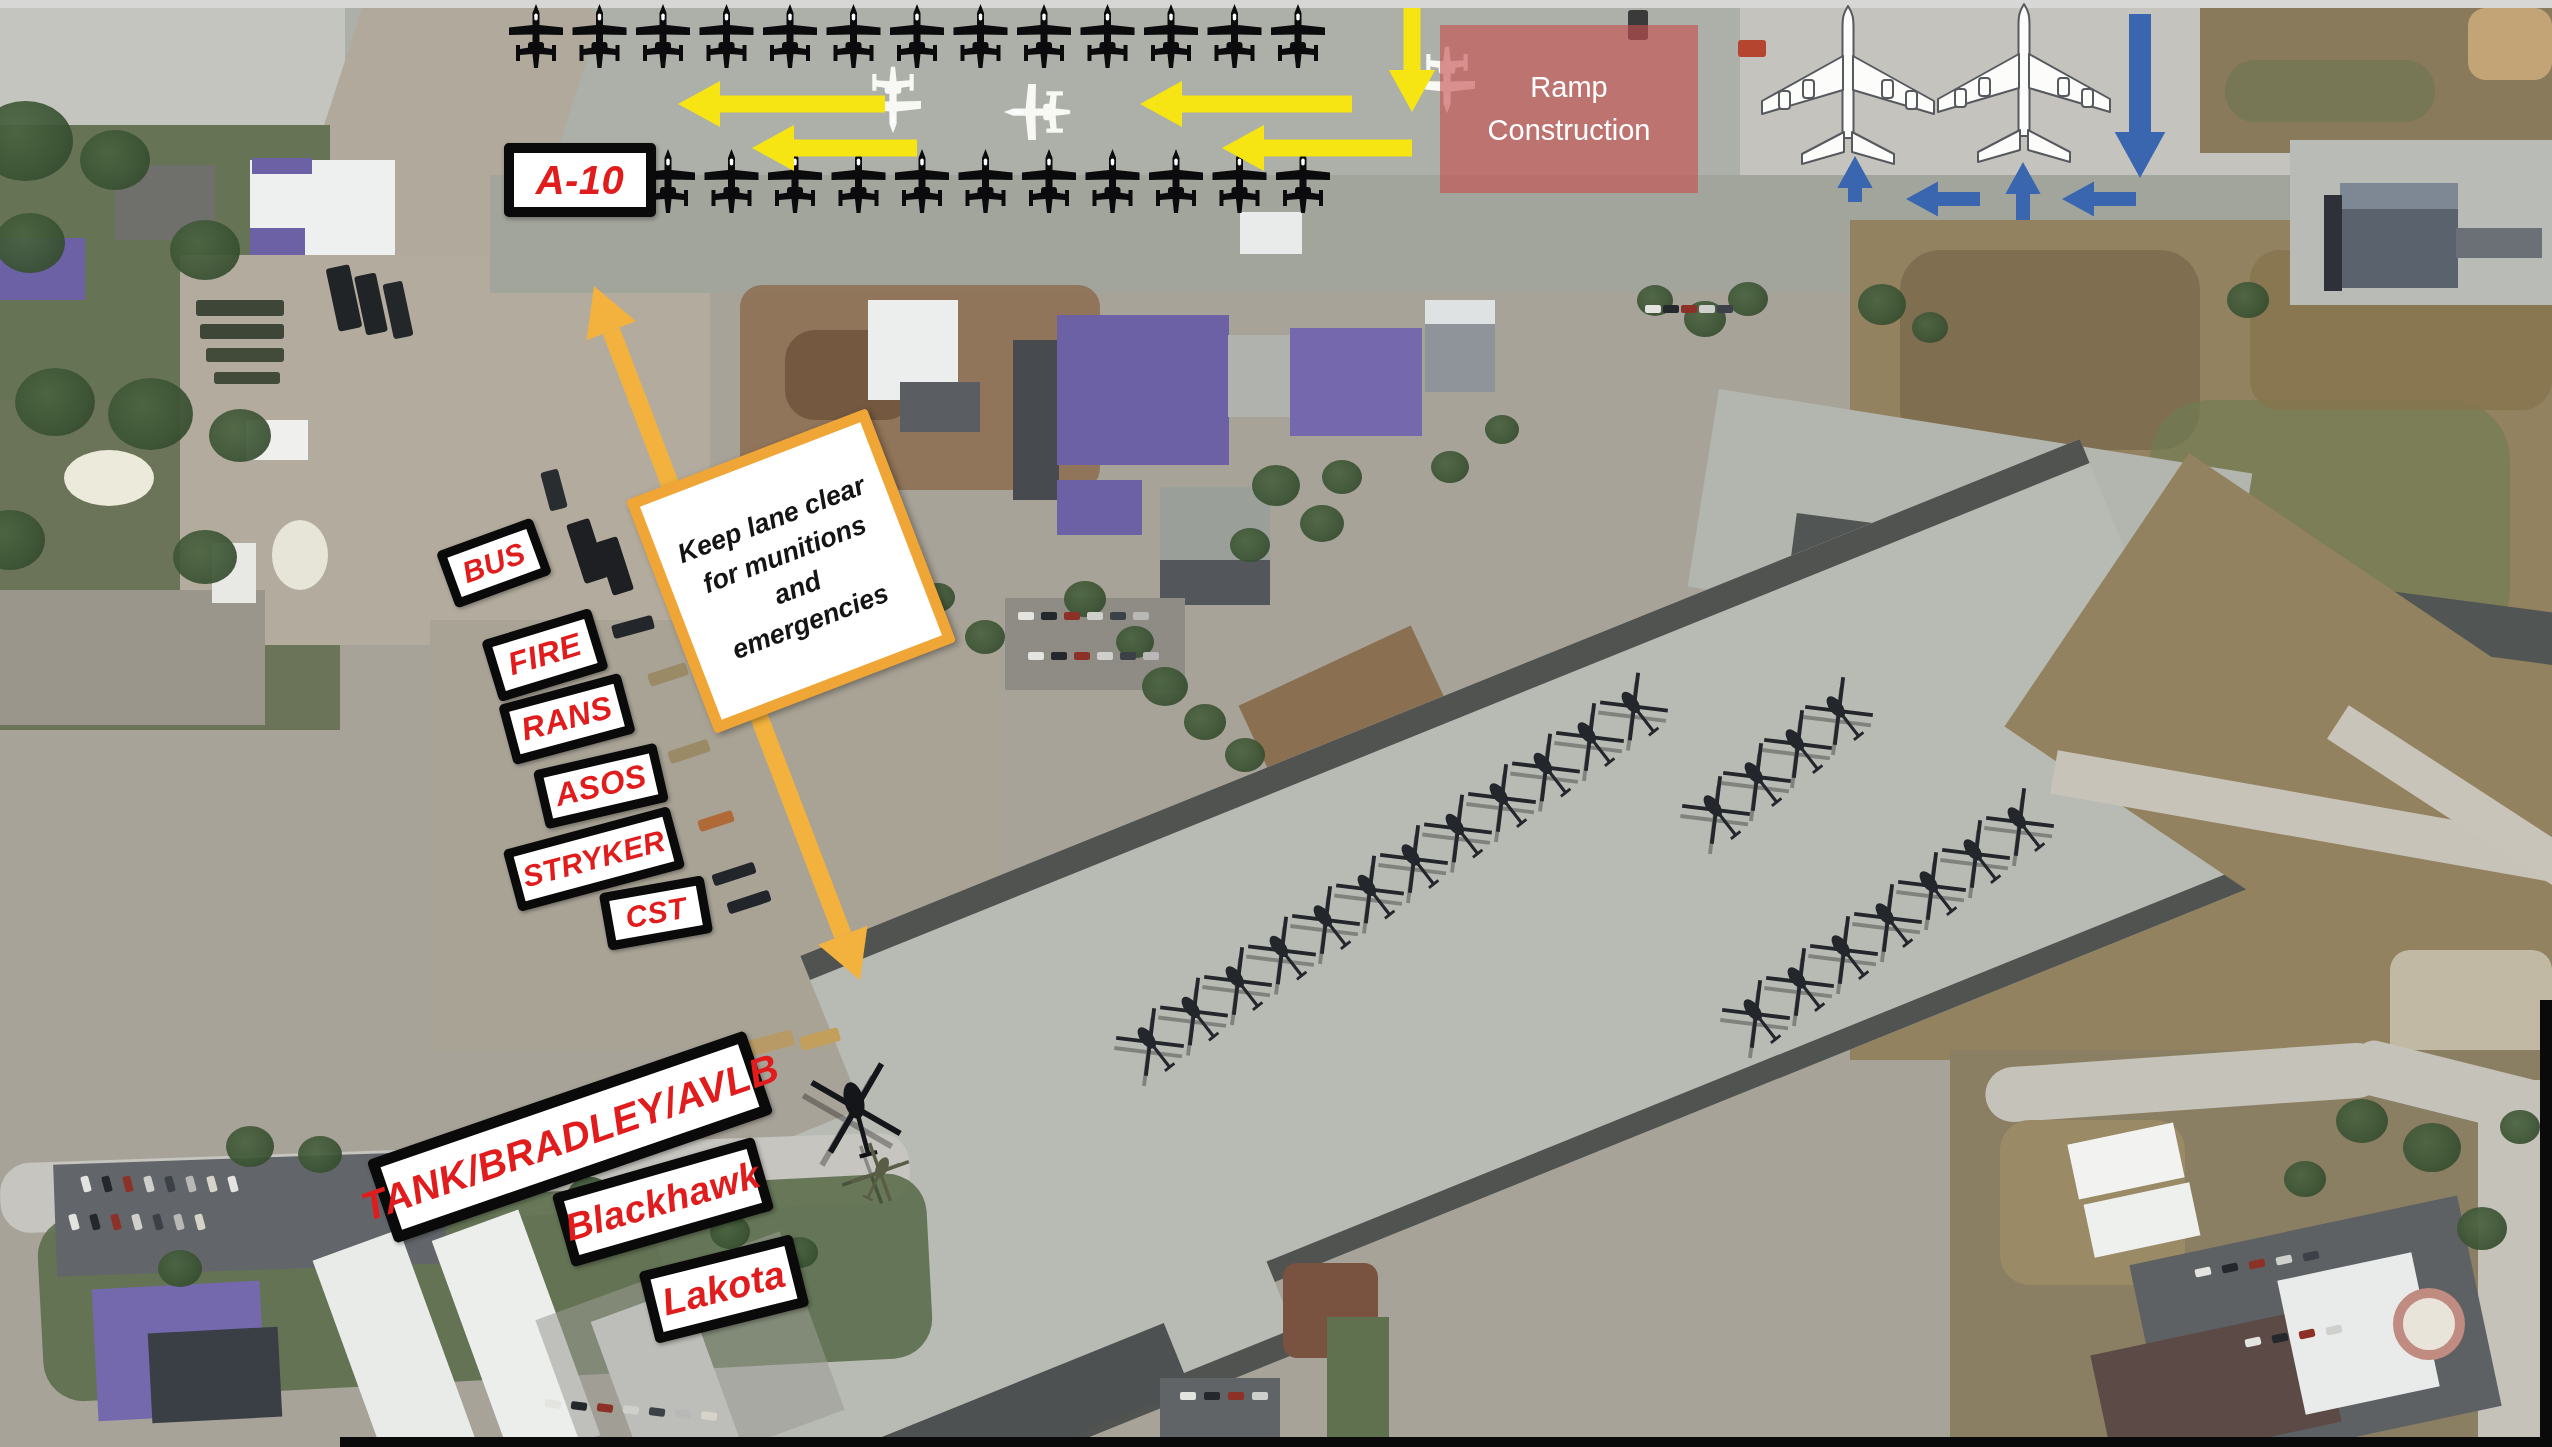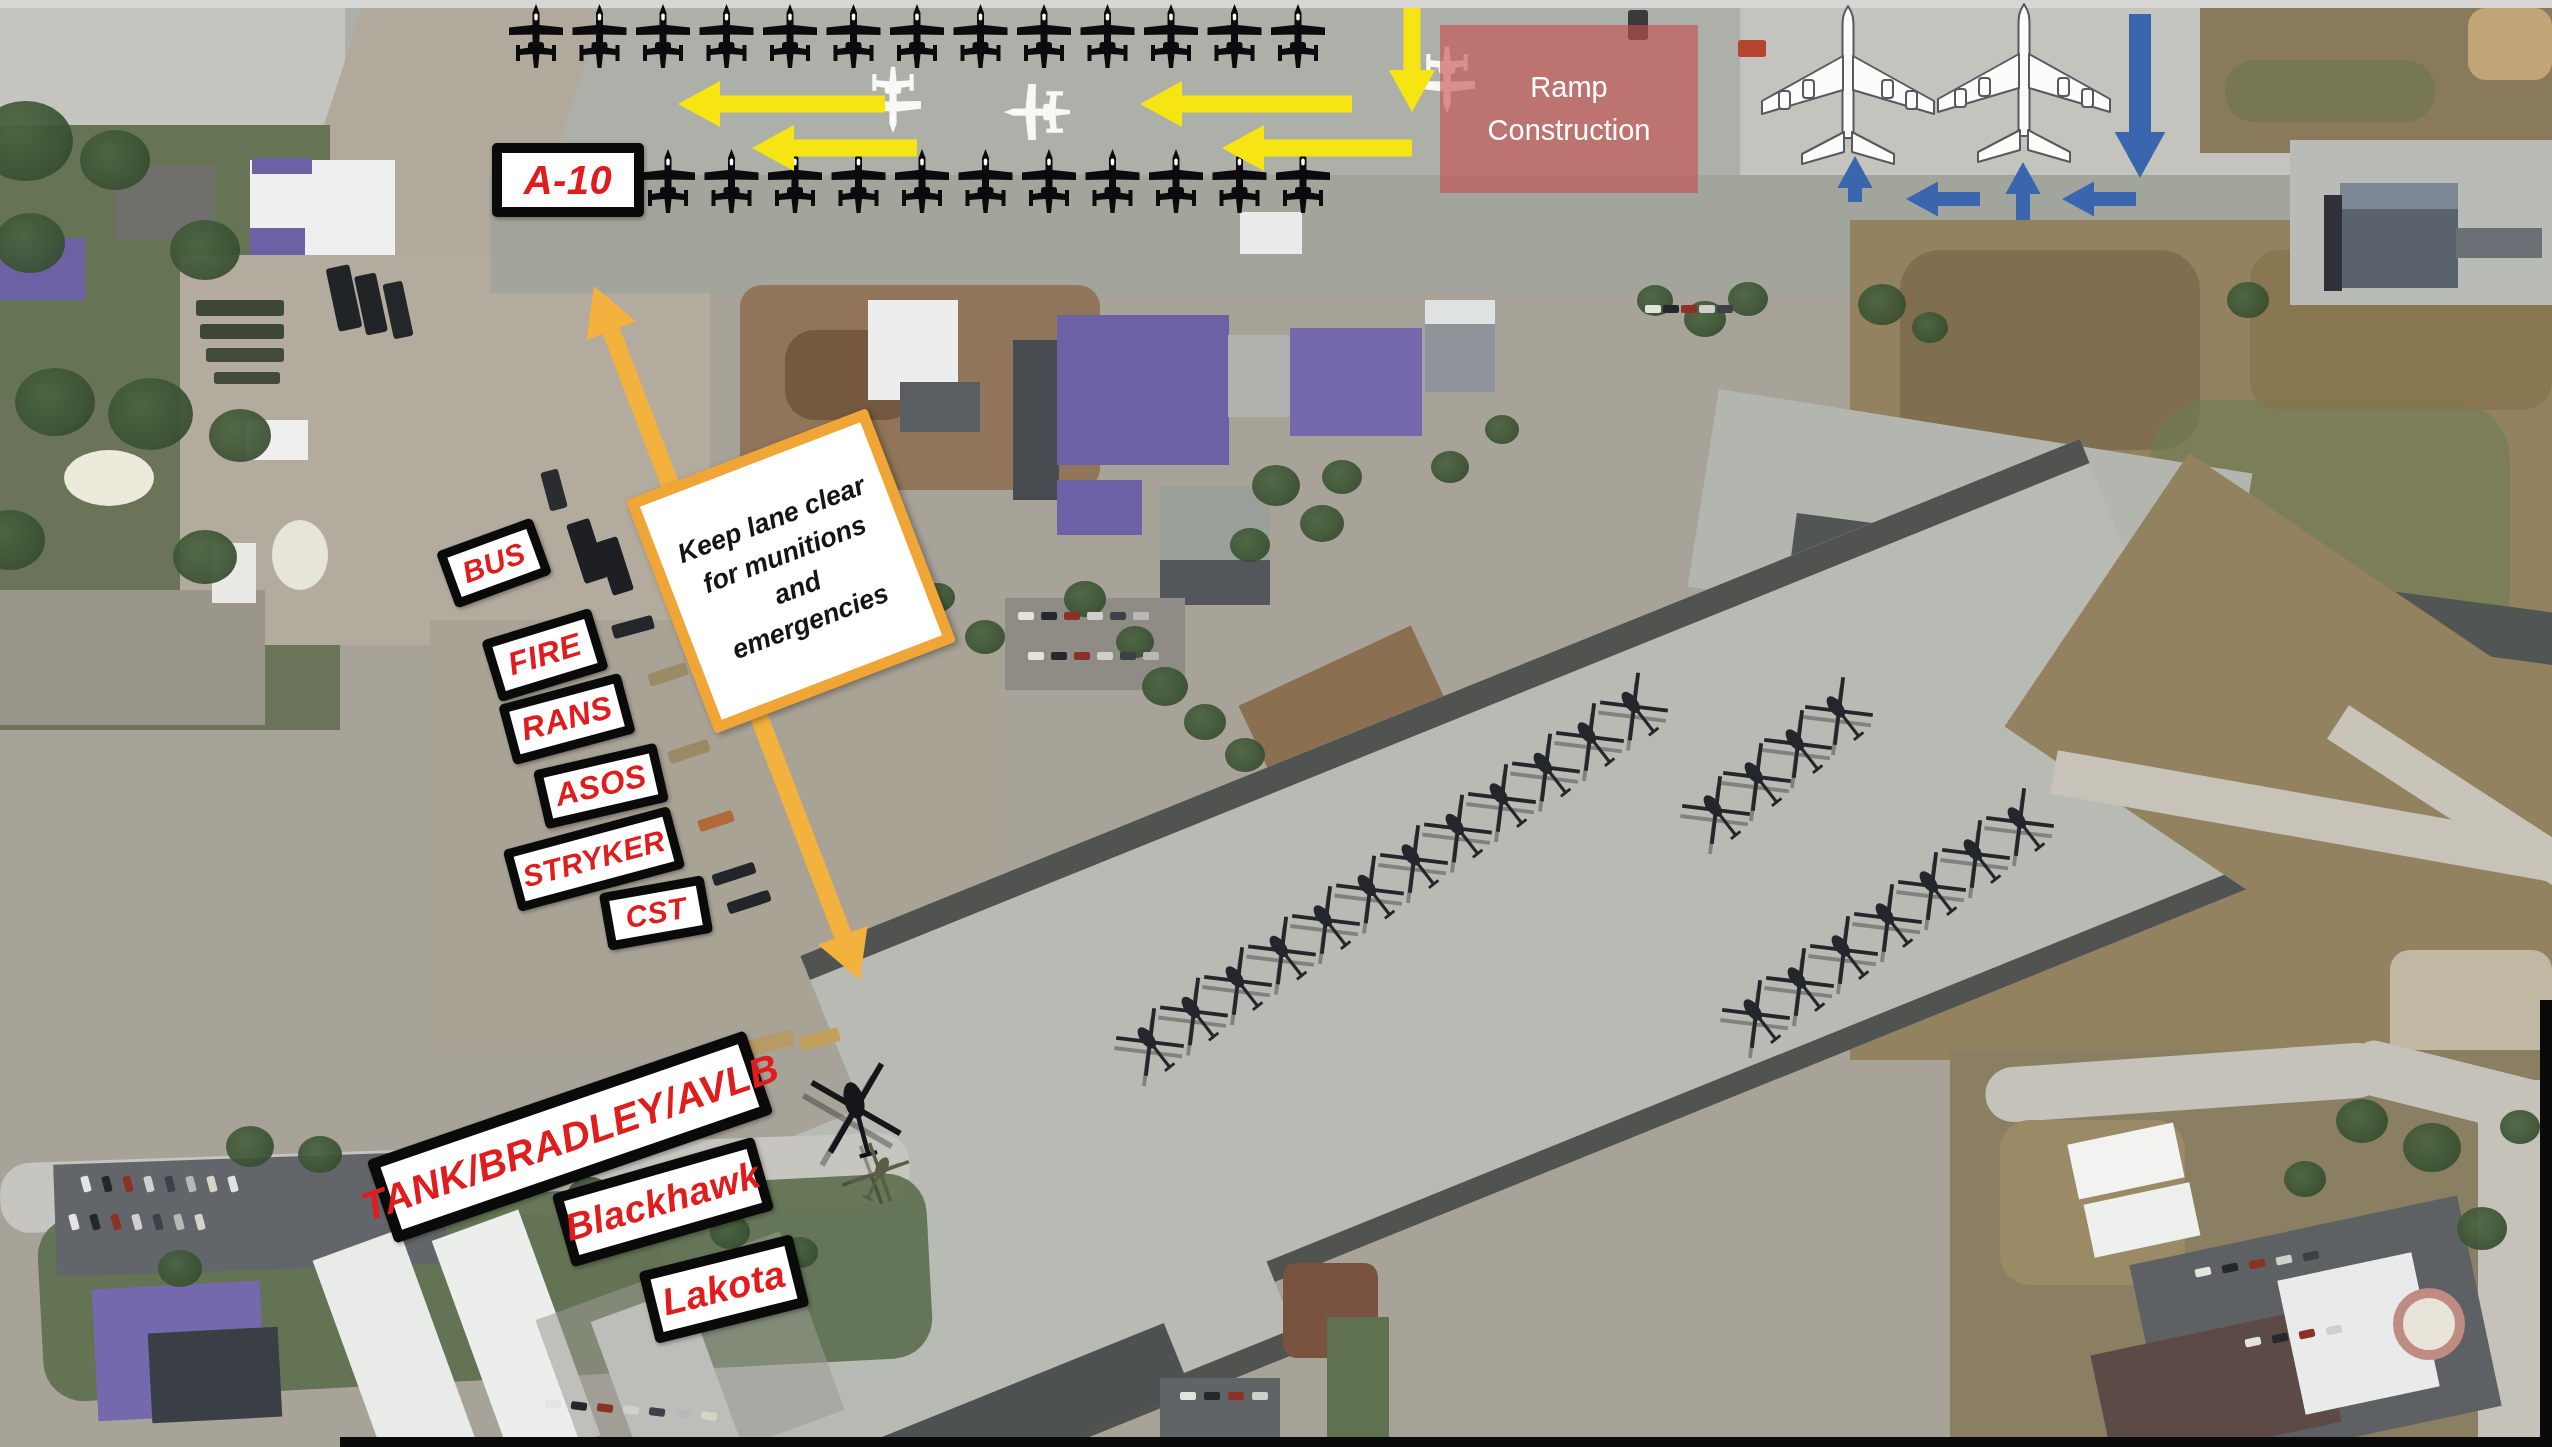--- a/index.html
+++ b/index.html
@@ -483,21 +483,21 @@
           <polygon points="2062,199 2094,181.4 2094,216.6" fill="#3a66b0"></polygon>
         </g>
         <g>
           <line x1="2140" y1="14" x2="2140" y2="132" stroke="#3a66b0" stroke-width="22"></line>
           <polygon points="2140,178 2114.7,132 2165.3,132" fill="#3a66b0"></polygon>
         </g>
       </g>
   </svg>
 
   <div id="label-layer">
-      <div class="lbl" style="left: 492px; top: 143px; width: 152px; height: 74px; font-size: 40px; border-width: 10px; transform: rotate(0deg);">A-10</div>
+      <div class="lbl" style="left: 504px; top: 143px; width: 152px; height: 74px; font-size: 40px; border-width: 10px; transform: rotate(0deg);">A-10</div>
       <div class="lbl" style="left: 443px; top: 533px; width: 102px; height: 60px; font-size: 30px; border-width: 9px; transform: rotate(-20deg);">BUS</div>
       <div class="lbl" style="left: 488px; top: 623px; width: 114px; height: 64px; font-size: 32px; border-width: 9px; transform: rotate(-17deg);">FIRE</div>
       <div class="lbl" style="left: 504px; top: 688px; width: 126px; height: 62px; font-size: 32px; border-width: 9px; transform: rotate(-15deg);">RANS</div>
       <div class="lbl" style="left: 538px; top: 756px; width: 126px; height: 60px; font-size: 32px; border-width: 9px; transform: rotate(-13deg);">ASOS</div>
       <div class="lbl" style="left: 508px; top: 827px; width: 172px; height: 64px; font-size: 30px; border-width: 9px; transform: rotate(-15deg);">STRYKER</div>
       <div class="lbl" style="left: 603px; top: 884px; width: 106px; height: 58px; font-size: 30px; border-width: 9px; transform: rotate(-10deg);">CST</div>
       <div class="lbl" style="left: 370px; top: 1093px; width: 400px; height: 88px; font-size: 40px; border-width: 11px; transform: rotate(-19deg);">TANK/BRADLEY/AVLB</div>
       <div class="lbl" style="left: 558px; top: 1164px; width: 210px; height: 76px; font-size: 38px; border-width: 10px; transform: rotate(-16deg);">Blackhawk</div>
       <div class="lbl" style="left: 645px; top: 1252px; width: 158px; height: 74px; font-size: 38px; border-width: 10px; transform: rotate(-14deg);">Lakota</div>
       <div class="sign" style="left: 662px; top: 446px; width: 258px; height: 250px; font-size: 27px; line-height: 1.35; transform: rotate(-21deg);">

